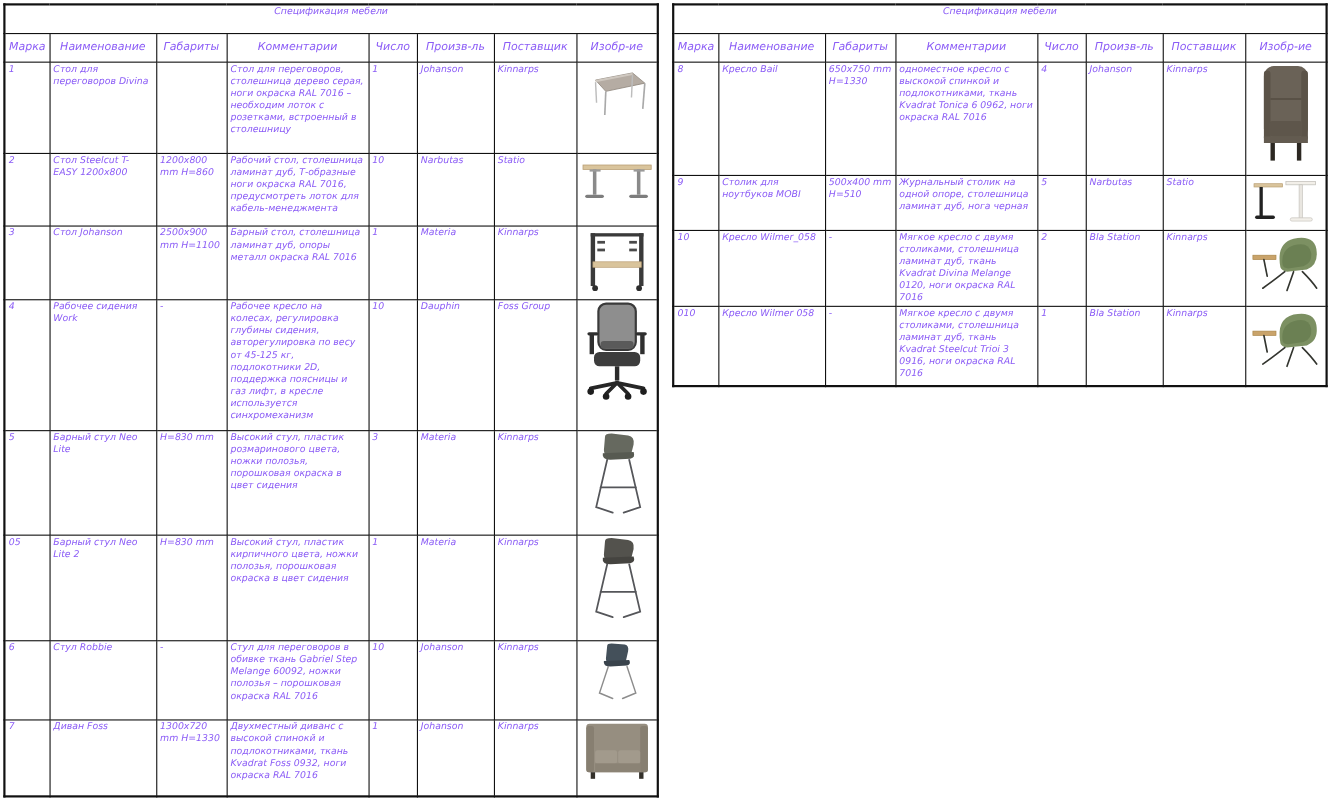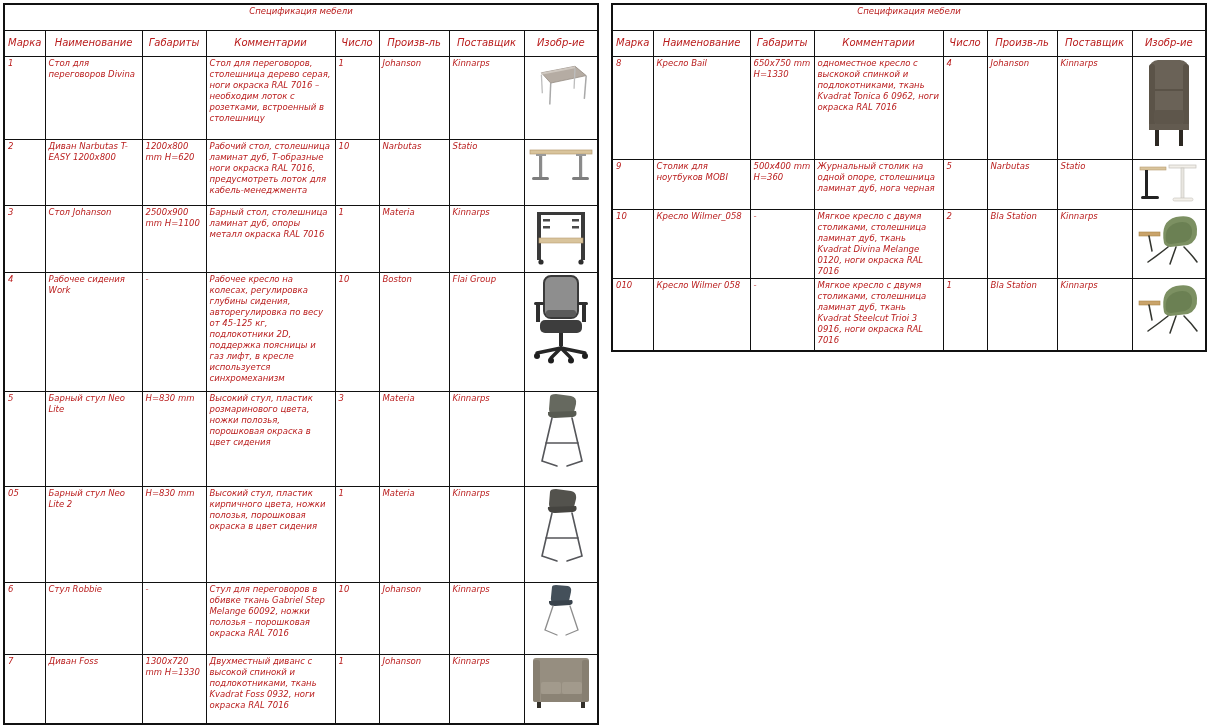--- a/index.html
+++ b/index.html
@@ -1,17 +1,17 @@
 <!DOCTYPE html>
 <html><head>
 <meta charset="utf-8">
 <style>
   html,body{margin:0;padding:0;background:#fff;}
   #canvas{position:relative;width:1208px;height:726px;background:#fff;overflow:hidden;
-          font-family:"DejaVu Sans",sans-serif;font-style:italic;color:#b91c1c;}
+          font-family:"DejaVu Sans",sans-serif;font-style:italic;color:#8b5cf6;}
   table.spec{position:absolute;border-collapse:collapse;table-layout:fixed;
              border:2px solid #111;background:#fff;}
   table.spec td{border:1px solid #111;vertical-align:top;padding:1px 3px 1px 3px;
                 font-size:8.5px;line-height:11px;overflow:hidden;word-wrap:break-word;}
   td.title-cell{text-align:center;vertical-align:middle;font-size:13.5px;line-height:15px;padding:3px;}
   tr.hdr td{text-align:center;vertical-align:middle;font-size:10px;line-height:12px;
             padding:1px 0;white-space:nowrap;margin-top:48px;}
   td.img-cell{text-align:center;vertical-align:middle;padding:1px;}
   td.img-cell svg{display:inline-block;vertical-align:middle;}
 </style>
@@ -61,22 +61,22 @@
           <line x1="19" y1="25" x2="18" y2="48" stroke="#a9a9a9" stroke-width="1.6"></line>
           <line x1="57" y1="17" x2="55" y2="42" stroke="#a9a9a9" stroke-width="1.6"></line>
           <line x1="9" y1="16" x2="10" y2="36" stroke="#bdbdbd" stroke-width="1.4"></line>
           <line x1="45" y1="9" x2="44" y2="31" stroke="#bdbdbd" stroke-width="1.4"></line>
         </svg>
       </td>
     </tr>
 
     <tr style="height:66px">
       <td>2</td>
-      <td>Диван Narbutas T-EASY 1200x800</td>
-      <td>1200x800 mm H=620</td>
+      <td>Стол Steelcut T-EASY 1200x800</td>
+      <td>1200x800 mm H=860</td>
       <td>Рабочий стол, столешница ламинат дуб, Т-образные ноги окраска RAL 7016, предусмотреть лоток для кабель-менеджмента</td>
       <td>10</td>
       <td>Narbutas</td>
       <td>Statio</td>
       <td class="img-cell">
         <svg width="66" height="44" viewBox="0 0 66 44">
           <rect x="2" y="9" width="62" height="4" fill="#d9c49c" stroke="#b89d72" stroke-width="0.7"></rect>
           <rect x="11" y="13" width="3.2" height="23" fill="#8a8a8a"></rect>
           <rect x="51" y="13" width="3.2" height="23" fill="#8a8a8a"></rect>
           <rect x="4" y="36" width="17" height="3" rx="1.5" fill="#7d7d7d"></rect>
@@ -110,22 +110,22 @@
         </svg>
       </td>
     </tr>
 
     <tr style="height:119px">
       <td>4</td>
       <td>Рабочее сидения Work</td>
       <td>-</td>
       <td>Рабочее кресло на колесах, регулировка глубины сидения, авторегулировка по весу от 45-125 кг, подлокотники 2D, поддержка поясницы и газ лифт, в кресле используется синхромеханизм</td>
       <td>10</td>
-      <td>Boston</td>
-      <td>Flai Group</td>
+      <td>Dauphin</td>
+      <td>Foss Group</td>
       <td class="img-cell">
         <svg width="64" height="90" viewBox="0 0 64 90">
           <rect x="15" y="2" width="34" height="42" rx="7" fill="#8e8e8e" stroke="#3a3a3a" stroke-width="2"></rect>
           <rect x="17" y="36" width="30" height="7" rx="3" fill="#5a5a5a"></rect>
           <rect x="7" y="30" width="4" height="18" fill="#2f2f2f"></rect>
           <rect x="53" y="30" width="4" height="18" fill="#2f2f2f"></rect>
           <rect x="5" y="28" width="10" height="3" rx="1.5" fill="#2f2f2f"></rect>
           <rect x="49" y="28" width="10" height="3" rx="1.5" fill="#2f2f2f"></rect>
           <rect x="11" y="46" width="42" height="13" rx="5" fill="#3d3d3d"></rect>
           <rect x="30" y="59" width="4" height="13" fill="#2b2b2b"></rect>
@@ -273,21 +273,21 @@
           <rect x="5" y="66" width="40" height="6" fill="#635b50"></rect>
           <rect x="11" y="72" width="4" height="16" fill="#2c2822"></rect>
           <rect x="35" y="72" width="4" height="16" fill="#2c2822"></rect>
         </svg>
       </td>
     </tr>
 
     <tr style="height:50px">
       <td>9</td>
       <td>Столик для ноутбуков MOBI</td>
-      <td>500x400 mm H=360</td>
+      <td>500x400 mm H=510</td>
       <td>Журнальный столик на одной опоре, столешница ламинат дуб, нога черная</td>
       <td>5</td>
       <td>Narbutas</td>
       <td>Statio</td>
       <td class="img-cell">
         <svg width="62" height="44" viewBox="0 0 62 44">
           <rect x="2" y="6" width="26" height="3" fill="#d9c49c" stroke="#b89d72" stroke-width="0.6"></rect>
           <rect x="7" y="9" width="3" height="27" fill="#222222"></rect>
           <rect x="3" y="35" width="18" height="3" rx="1.5" fill="#222222"></rect>
           <rect x="31" y="4" width="27" height="3" fill="#f2efe9" stroke="#c4c1bb" stroke-width="0.7"></rect>

